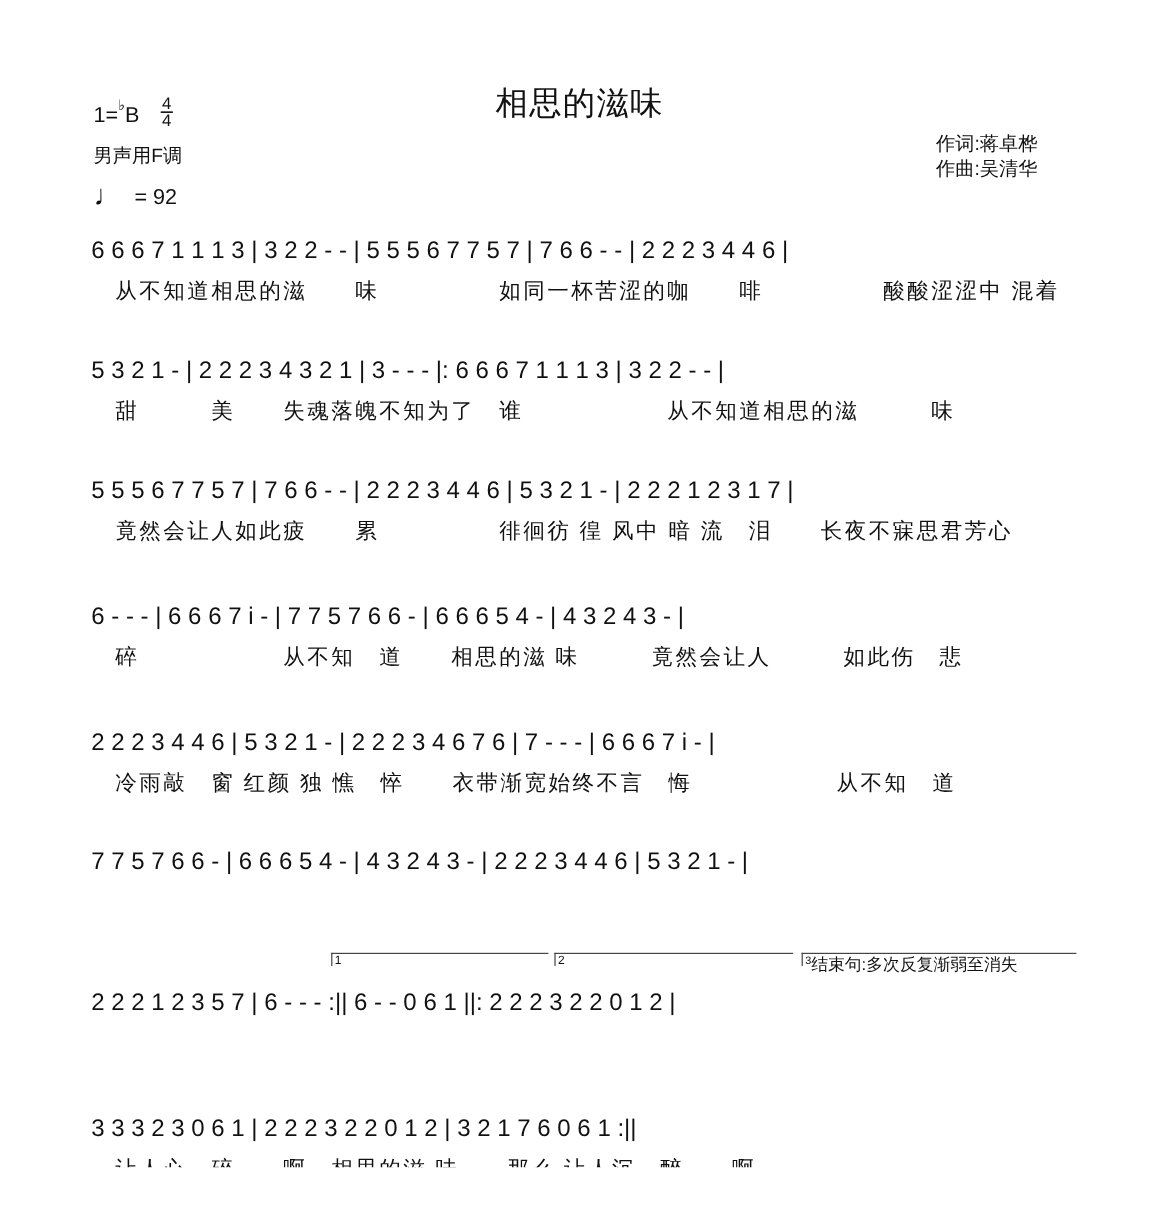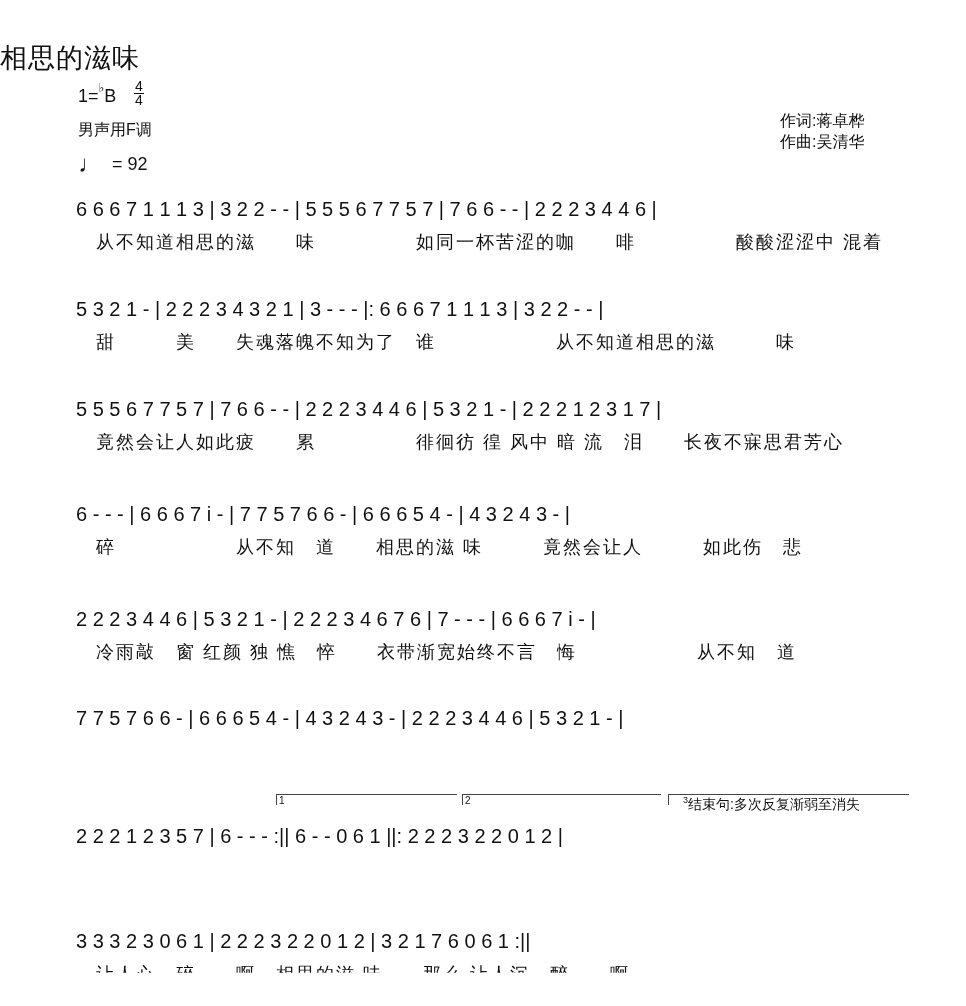--- a/index.html
+++ b/index.html
@@ -1,37 +1,37 @@
 <!DOCTYPE html>
 <html><head>
 <meta charset="utf-8">
 <style>
   html, body { margin: 0; padding: 0; background: #ffffff; }
   body {
     width: 966px; height: 1006px; position: relative; overflow: hidden;
     font-family: "Liberation Sans", "DejaVu Sans", sans-serif; color: #111;
   }
   .title {
-    position: absolute; left: 0; width: 966px; top: 40px; text-align: left;
+    position: absolute; left: 0; width: 966px; top: 68px; text-align: center;
     font-size: 27px; letter-spacing: 1px;
   }
   .key { position: absolute; left: 78px; top: 86px; font-size: 18px; }
   .key .flat { font-size: 12px; position: relative; top: -10px; }
   .timesig { position: absolute; left: 134px; top: 80px; font-size: 14px; line-height: 13px; text-align: center; }
   .timesig .bar { display:block; border-top: 1px solid #111; width: 10px; margin: 0 auto; height: 0; }
   .voice { position: absolute; left: 78px; top: 120px; font-size: 16px; }
   .tempo { position: absolute; left: 78px; top: 150px; font-size: 18px; display:flex; align-items:center; gap: 10px; }
   .credits { position: absolute; left: 780px; top: 110px; font-size: 16px; line-height: 21px; }
 
   .row { position: absolute; left: 76px; width: 820px; height: 70px; }
   .notes { position: absolute; top: 0; left: 0; height: 34px; white-space: nowrap; font-size: 20px; }
   .lyrics { position: absolute; top: 32px; left: 0; white-space: nowrap; font-size: 18px; letter-spacing: 2px; margin-left: 20px; }
   .bar { display: inline-block; width: 1px; height: 26px; background: #111; vertical-align: middle; margin: 0 8px; }
   .volta { position: absolute; border-top: 1px solid #444; border-left: 1px solid #444; height: 10px; font-size: 10px; padding-left: 2px; }
-  .volta3 { font-size: 14px; padding-left: 14px; }
+  .volta3 { font-size: 14px; padding-left: 2px; }
 </style>
 </head>
 <body>
 
 <div class="title">相思的滋味</div>
 
 <div class="key">
   <span>1=</span><span class="flat">♭</span><span>B</span>
 </div>
 <div class="timesig">

